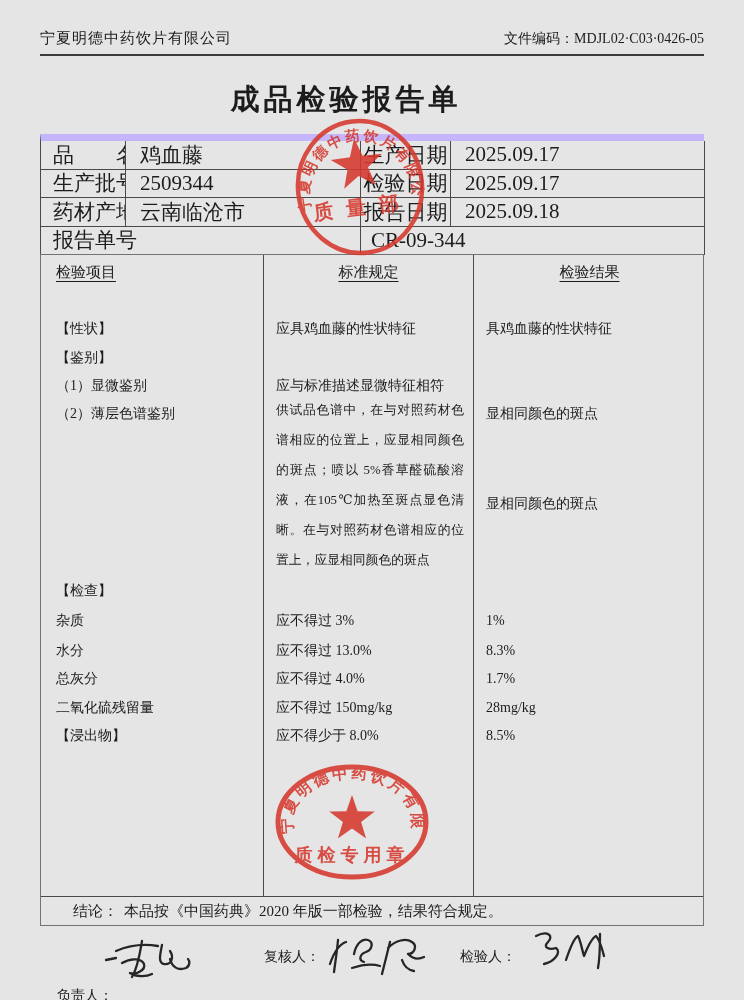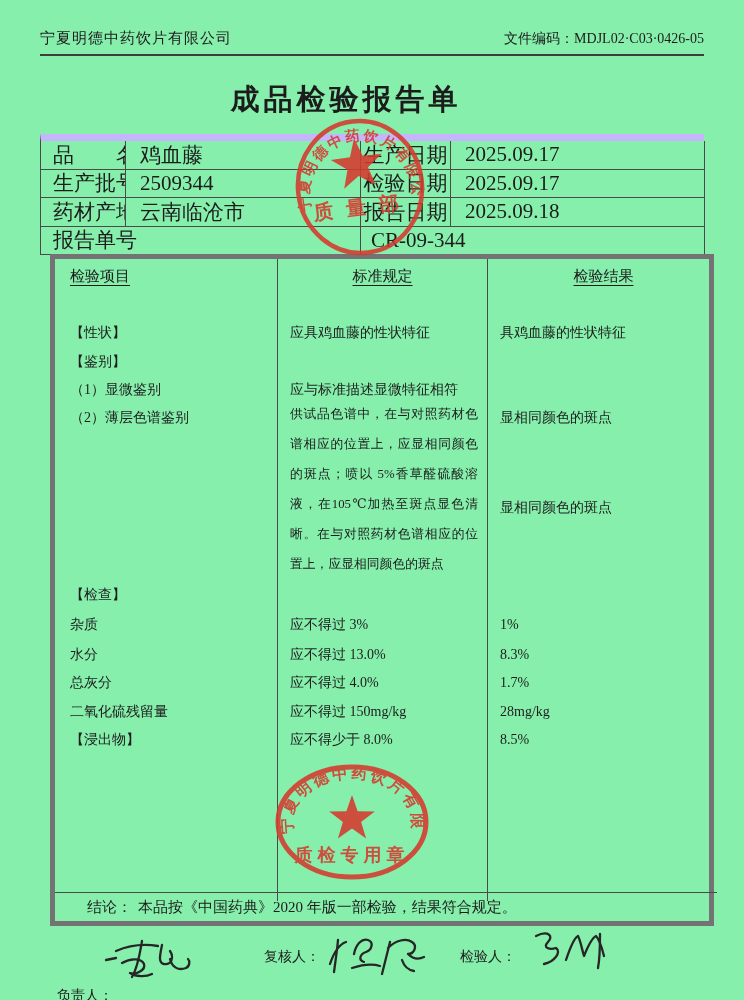--- a/index.html
+++ b/index.html
@@ -1,17 +1,17 @@
 <!DOCTYPE html>
 <html><head>
 <meta charset="utf-8">
 <style>
   * { margin:0; padding:0; box-sizing:border-box; }
   body { background:#ffffff; font-family:"Liberation Serif","DejaVu Serif",serif; color:#1c1c1c; }
-  .page { position:relative; width:744px; height:1000px; background:#86efac; overflow:hidden; }
+  .page { position:relative; width:744px; height:1000px; background:#e5e5e5; overflow:hidden; }
 
   
   .doc-header { position:absolute; left:40px; top:28px; width:664px; height:28px;
     display:flex; justify-content:space-between; align-items:flex-end;
     border-bottom:2.5px solid #3d3d3d; padding-bottom:6px; }
   .company-name { font-size:15px; letter-spacing:1px; }
   .doc-code { font-size:14px; }
 
   
   .title { position:absolute; top:80px; left:0; width:692px; text-align:center;
@@ -25,21 +25,21 @@
   .info-table .cell { border-right:1px solid #4a4a4a; border-bottom:1px solid #4a4a4a;
     display:flex; align-items:center; overflow:hidden; }
   .cell.lbl { padding-left:12px; white-space:pre; }
   .cell.lbl2 { justify-content:center; }
   .cell.val { padding-left:14px; }
   .cell.span2a { grid-column:1 / 3; }
   .cell.span2b { grid-column:3 / 5; padding-left:10px; }
 
   
   .main-table { position:absolute; left:40px; top:254px; width:664px; height:672px;
-    border:5px solid #737373; font-size:14px;margin-left:10px; }
+    border:1px solid #737373; font-size:14px; }
   .cols { position:relative; display:grid; grid-template-columns:223px 210px 231px; height:642px; }
   .col { position:relative; height:100%; }
   .col-1, .col-2 { border-right:1px solid #4a4a4a; }
   .col-header { position:absolute; top:8px; font-size:15px;
     text-decoration:underline; text-underline-offset:4px; }
   .col-1 .col-header { left:15px; }
   .col-2 .col-header, .col-3 .col-header { left:0; width:100%; text-align:center; }
   .line { position:absolute; white-space:nowrap; height:20px; line-height:20px; }
   .col-1 .line { left:15px; }
   .col-2 .line { left:12px;text-align:center; }

